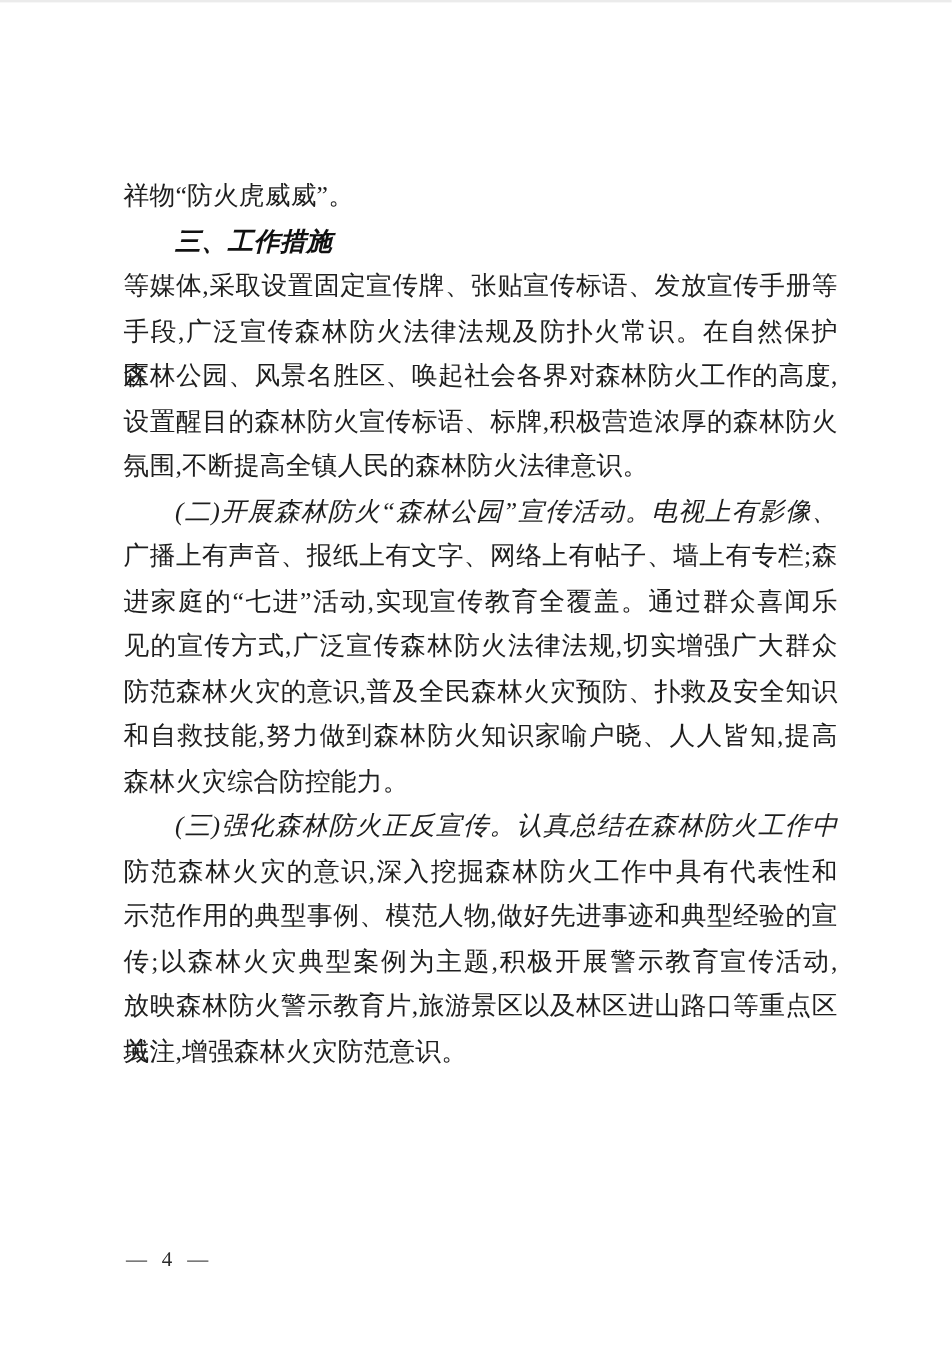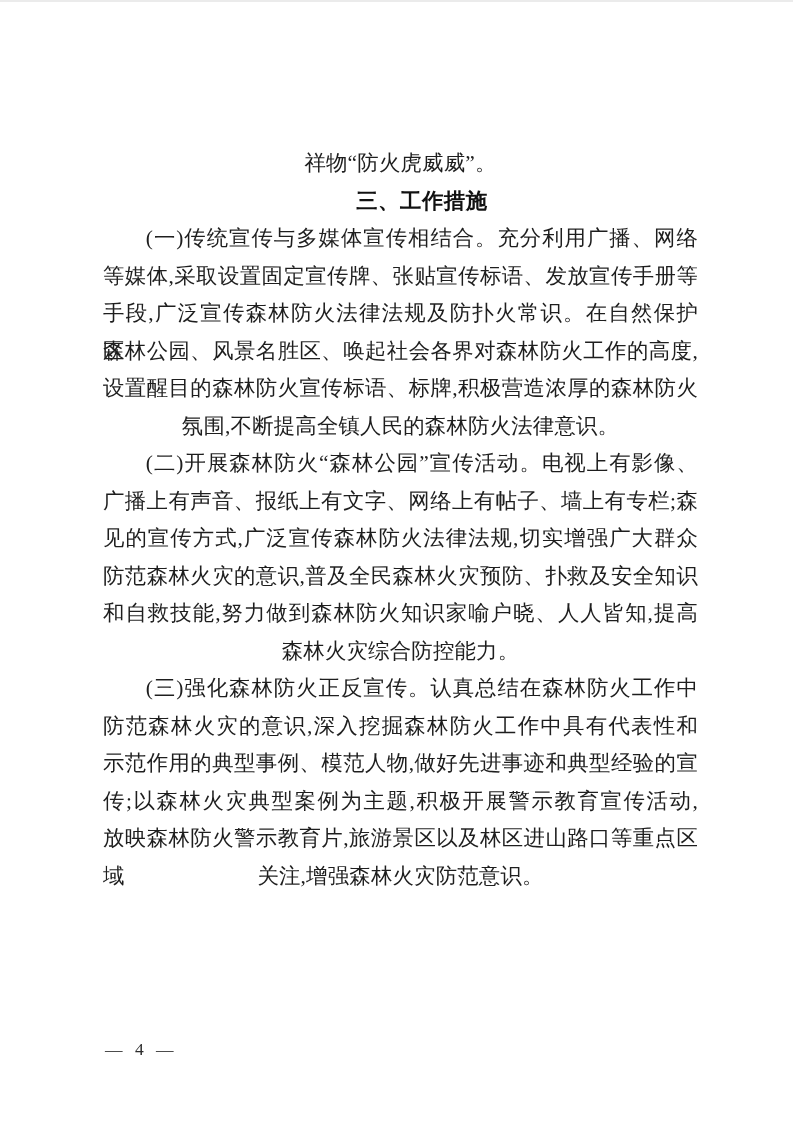--- a/index.html
+++ b/index.html
@@ -25,33 +25,34 @@
     position: absolute;
     left: 103px;
     top: 145px;
     width: 595px;
     font-size: 21.4px;
     line-height: 37.5px;
     letter-spacing: 0.2px;
   }
   .line {
     height: 37.5px;
-    text-align: center;
+    text-align: left;
     overflow: visible;
     white-space: nowrap;
   }
   
   .line.fill {
     white-space: normal;
     text-align: justify;
     text-align-last: justify;
     text-justify: inter-character;
   }
   .line.indent {
     text-indent: 2em;
+    font-style: italic;
   }
   .line.heading {
     font-family: "Liberation Sans", "DejaVu Sans", sans-serif;
     font-weight: 700;
     letter-spacing: 0.5px;
     color: #111111;
   }
   .footer {
     position: absolute;
     left: 105px;
@@ -68,31 +69,31 @@
 
 <div class="scan-edge"></div>
 
 <div class="content">
 
   <div class="line">祥物“防火虎威威”。</div>
 
   <div class="line heading indent">三、工作措施</div>
 
   <div>
-    <div class="line fill indent">(一)传统宣传与多媒体宣传相结合。充分利用广播、网络</div>
     <div class="line fill">等媒体,采取设置固定宣传牌、张贴宣传标语、发放宣传手册等</div>
     <div class="line fill">手段,广泛宣传森林防火法律法规及防扑火常识。在自然保护区、</div>
     <div class="line fill">森林公园、风景名胜区、唤起社会各界对森林防火工作的高度,</div>
     <div class="line fill">设置醒目的森林防火宣传标语、标牌,积极营造浓厚的森林防火</div>
     <div class="line">氛围,不断提高全镇人民的森林防火法律意识。</div>
   </div>
 
   <div>
     <div class="line fill indent">(二)开展森林防火“森林公园”宣传活动。电视上有影像、</div>
     <div class="line fill">广播上有声音、报纸上有文字、网络上有帖子、墙上有专栏;森</div>
+    <div class="line fill">进家庭的“七进”活动,实现宣传教育全覆盖。通过群众喜闻乐</div>
     <div class="line fill">见的宣传方式,广泛宣传森林防火法律法规,切实增强广大群众</div>
     <div class="line fill">防范森林火灾的意识,普及全民森林火灾预防、扑救及安全知识</div>
     <div class="line fill">和自救技能,努力做到森林防火知识家喻户晓、人人皆知,提高</div>
     <div class="line">森林火灾综合防控能力。</div>
   </div>
 
   <div>
     <div class="line fill indent">(三)强化森林防火正反宣传。认真总结在森林防火工作中</div>
     <div class="line fill">防范森林火灾的意识,深入挖掘森林防火工作中具有代表性和</div>
     <div class="line fill">示范作用的典型事例、模范人物,做好先进事迹和典型经验的宣</div>

